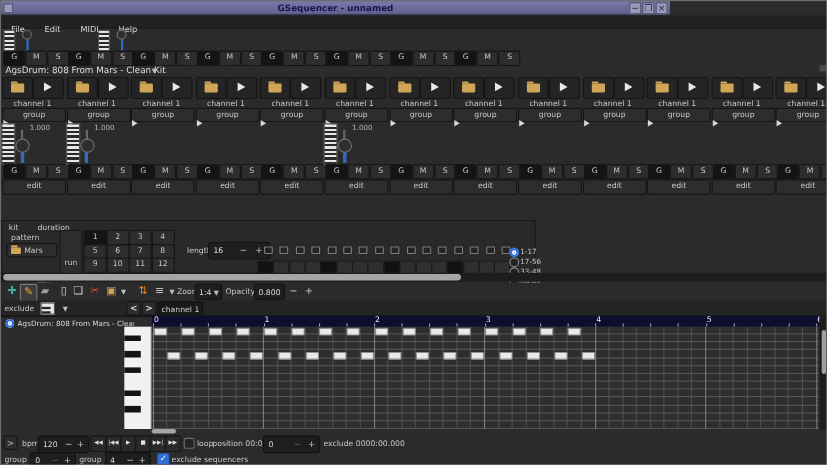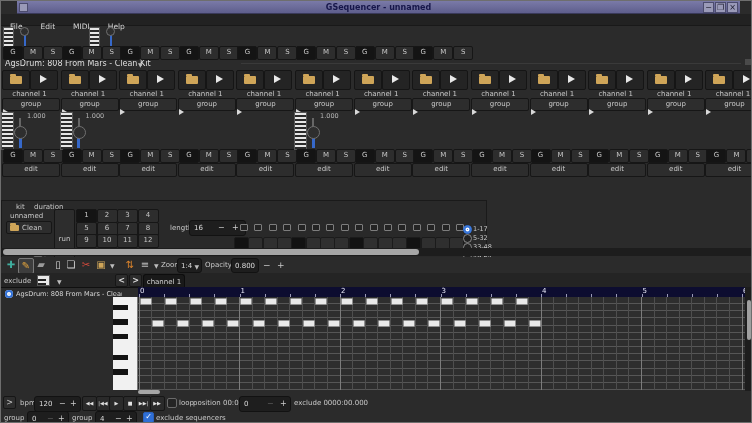--- a/index.html
+++ b/index.html
@@ -4,21 +4,21 @@
 <style>
   html,body{margin:0;padding:0;background:#555;}
   #win{position:relative;width:752px;height:423px;background:#2b2b2b;overflow:hidden;
        font-family:"DejaVu Sans",sans-serif;color:#d0d0d0;border:1px solid #6e6e6e;box-sizing:border-box;}
   .abs{position:absolute;box-sizing:border-box;}
   .lbl{font-size:7px;color:#c9c9c9;white-space:nowrap;}
   .btn{background:#2d2d2d;border:1px solid #161616;border-radius:2px;color:#c8c8c8;
        font-size:7px;text-align:center;cursor:default;}
   .btn.dark{background:#141414;}
   
-  #titlebar{left:16px;top:0;width:723px;height:13px;background:linear-gradient(#7a7aa8,#5e5e8c);
+  #titlebar{left:0;top:0;width:608px;height:13px;background:linear-gradient(#7a7aa8,#5e5e8c);
             border-bottom:1px solid #3a3a5a;}
   #title{width:100%;text-align:center;font-size:8px;font-weight:bold;color:#16164a;line-height:13px;}
   .wmbtn{top:1px;width:11px;height:11px;background:#9a9ab8;border:1px solid #4c4c6e;
          color:#1c1c2e;font-size:8px;line-height:9px;text-align:center;}
   
   #menubar{left:0;top:13px;width:752px;height:12px;background:#222;border-bottom:1px solid #191919;}
   .menu-item{display:inline-block;font-size:7.5px;color:#d6d6d6;padding:2px 9px 0 9px;}
   
   .gmsbtn{position:absolute;width:18px;height:12px;line-height:11px;}
   .padbtn{position:absolute;height:18px;background:#242424;border:1px solid #151515;border-radius:2px;}
@@ -94,25 +94,25 @@
 
   <div id="menubar" class="abs"><div class="menu-item" style="position: relative;">File</div><div class="menu-item" style="position: relative;">Edit</div><div class="menu-item" style="position: relative;">MIDI</div><div class="menu-item" style="position: relative;">Help</div></div>
 
   <div id="machine" class="abs" style="left:0;top:25px;width:752px;height:222px;">
     <div class="abs lbl" style="left:4px;top:33px;font-size:8px;color:#dedede;">AgsDrum: 808 From Mars - Clean Kit</div>
     <div class="abs caret" style="left:137px;top:35px;">▼</div>
     <div class="abs" style="left:240px;top:37px;width:500px;height:1px;background:#191919;border-bottom:1px solid #3a3a3a;"></div>
     <div class="abs" style="left:744px;top:33px;width:6px;height:6px;background:#4a4a4a;"></div>
 
     <div id="pattern-panel" class="abs">
-      <div class="abs lbl" style="left:14px;top:2px;">kit</div>
-      <div class="abs lbl" style="left:8px;top:11px;">unnamed</div>
+      <div class="abs lbl" style="left:6px;top:2px;">kit</div>
+      <div class="abs lbl" style="left:8px;top:11px;">pattern</div>
       <div class="abs btn" style="left:4px;top:20px;width:46px;height:13px;">
         <span class="folder" style="position:absolute;left:3px;top:3px;width:9px;height:6px;"></span>
-        <span style="position:absolute;left:15px;top:2px;font-size:7px;">Clean</span>
+        <span style="position:absolute;left:15px;top:2px;font-size:7px;">Mars</span>
       </div>
       <div class="abs lbl" style="left:32px;top:2px;">duration</div>
       <div class="chk" style="left:31px;top:55px;"></div>
       <div class="abs lbl" style="left:42px;top:55px;">loop</div>
       <div class="abs btn" style="left:52px;top:8px;width:21px;height:58px;line-height:58px;">run</div>
       <div class="abs lbl" style="left:168px;top:23px;">length</div>
       <div class="spin" style="left:187px;top:19px;width:55px;height:14px;">
         <span class="val">16</span>
         <span class="mm" style="left:28px;">−</span>
         <span class="pp" style="left:42px;">+</span>
@@ -162,21 +162,21 @@
           <div class="cell" style="left: 361.15px; top: 36px;"></div>
           <div class="cell" style="left: 375.5px; top: 36px;"></div>
           <div class="cell" style="left: 389.85px; top: 36px;"></div>
           <div class="cell on" style="left: 404.2px; top: 36px;"></div>
           <div class="cell" style="left: 418.55px; top: 36px;"></div>
           <div class="cell" style="left: 432.9px; top: 36px;"></div>
           <div class="cell" style="left: 447.25px; top: 36px;"></div>
           <div class="radio sel" style="left: 461px; top: 24px;"></div>
           <div class="abs" style="left: 471px; top: 24px; font-size: 6.5px; color: rgb(201, 201, 201); white-space: nowrap;">1-17</div>
           <div class="radio" style="left: 461px; top: 33.2px;"></div>
-          <div class="abs" style="left: 471px; top: 33.2px; font-size: 6.5px; color: rgb(201, 201, 201); white-space: nowrap;">5-32</div>
+          <div class="abs" style="left: 471px; top: 33.2px; font-size: 6.5px; color: rgb(201, 201, 201); white-space: nowrap;">17-56</div>
           <div class="radio" style="left: 461px; top: 42.4px;"></div>
           <div class="abs" style="left: 471px; top: 42.4px; font-size: 6.5px; color: rgb(201, 201, 201); white-space: nowrap;">33-48</div>
           <div class="radio" style="left: 461px; top: 51.6px;"></div>
           <div class="abs" style="left: 471px; top: 51.6px; font-size: 6.5px; color: rgb(201, 201, 201); white-space: nowrap;">49-64</div>
         </div>
     </div>
   <div class="abs meter" style="left: 2px; top: 1px; height: 20px;"></div>
       <div class="abs" style="left: 16px; top: 1px; width: 16px; height: 20px;">
         <div class="abs" style="left: 7px; top: 6px; width: 2px; height: 13px; background: rgb(54, 104, 201);"></div>
         <div class="abs" style="left: 3px; top: 0px; width: 9px; height: 9px; border-radius: 50%; background: rgb(46, 46, 46); border: 1px solid rgb(112, 112, 112);"></div>

